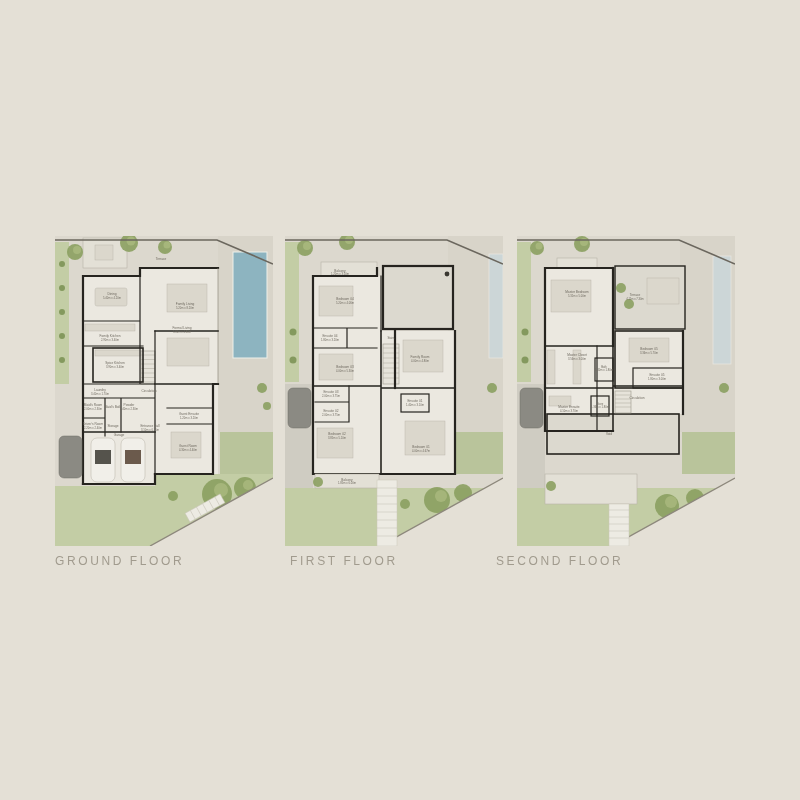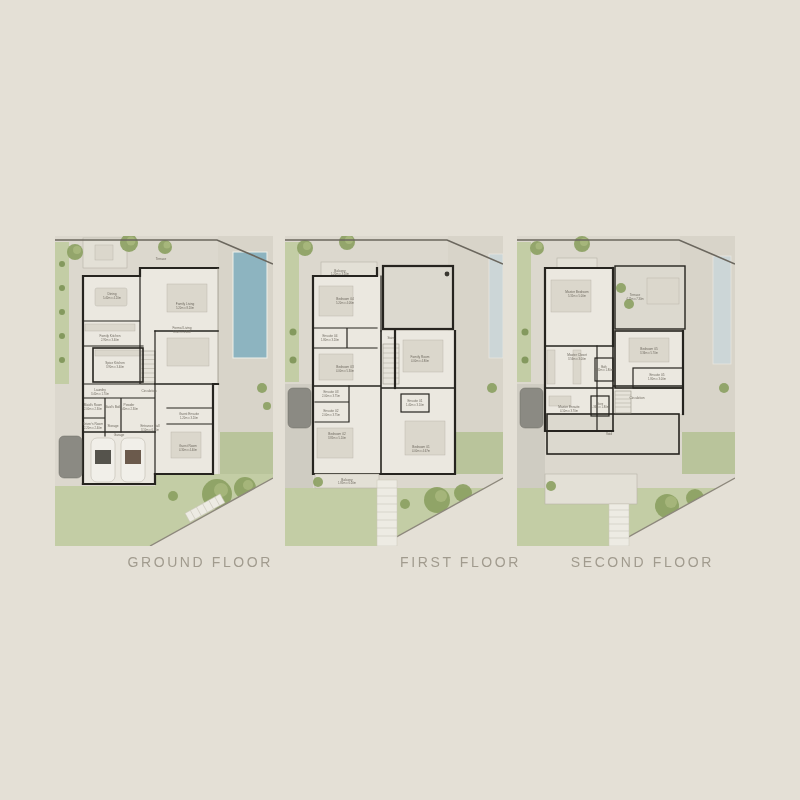--- a/index.html
+++ b/index.html
@@ -1,21 +1,21 @@
 <!DOCTYPE html>
 <html><head>
 <meta charset="utf-8">
 <style>
   html,body{margin:0;padding:0}
   body{width:800px;height:800px;background:#e4e0d6;font-family:"Liberation Sans",sans-serif;overflow:hidden}
   .sheet{position:relative;width:800px;height:800px}
   .plan{position:absolute;top:236px;width:218px;height:310px}
   #p1{left:55px}#p2{left:285px}#p3{left:517px}
-  .caption{position:absolute;top:554px;width:218px;text-align:right;font-size:14px;letter-spacing:2.6px;color:#a19b8e}
-  #c1{left:55px}#c2{left:303px}#c3{left:496px}
+  .caption{position:absolute;top:554px;width:218px;text-align:left;font-size:12px;letter-spacing:2.6px;color:#a19b8e}
+  #c1{left:55px}#c2{left:290px}#c3{left:496px}
   svg text{font-family:"Liberation Sans",sans-serif;fill:#6f6a60;text-anchor:middle}
   .t1{font-size:3.2px}
   .t2{font-size:2.7px}
   .pav{fill:#dcd8ce}
   .deck{fill:#d8d4c9}
   .lawn{fill:#c3cda5}
   .lawn2{fill:#b9c49b}
   .intr{fill:#ebe8e0}
   .roof{fill:#dcd9cf}
   .slab{fill:#e3e0d6;stroke:#b7b3a7;stroke-width:.6}

